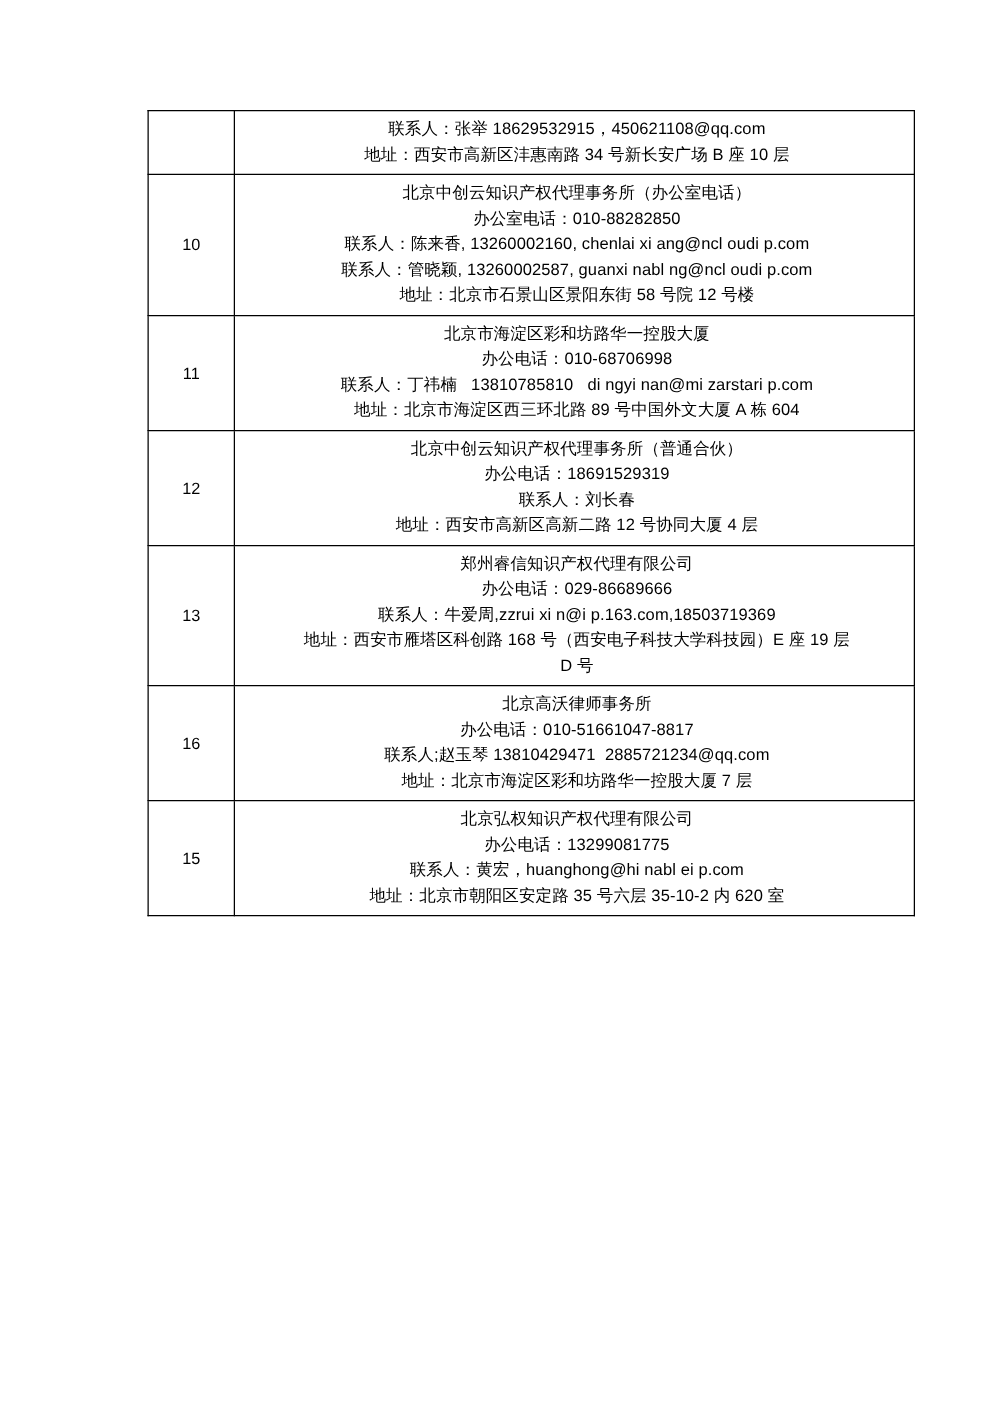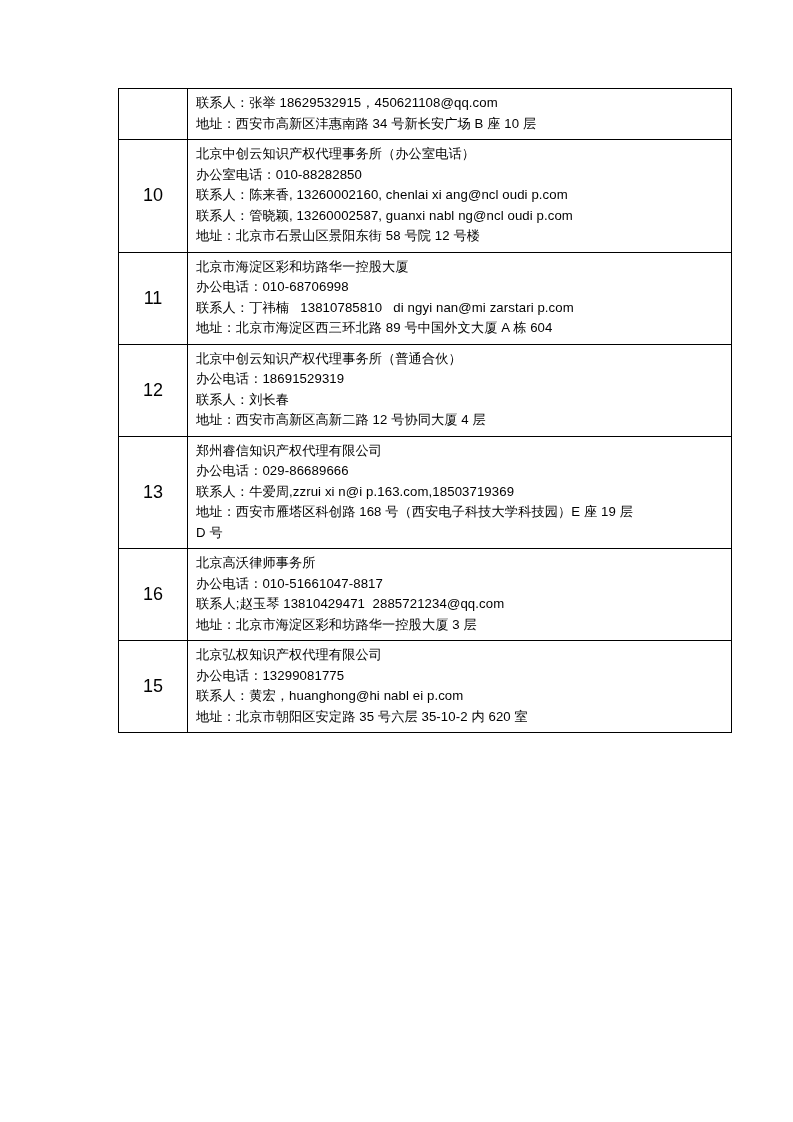--- a/index.html
+++ b/index.html
@@ -31,35 +31,36 @@
     table-layout: fixed;
   }
   .doc-table td {
     border: 1px solid #000000;
     padding: 0;
     vertical-align: middle;
   }
   td.idx {
     width: 68px;
     text-align: center;
-    font-size: 18px;
+    font-size: 13px;
     color: #000;
     vertical-align: middle;
   }
   td.body-cell {
     width: 531px;
     padding: 4px 4px 5px 8px;
     vertical-align: top;
   }
   .line {
     font-size: 13.2px;
     line-height: 20.5px;
     white-space: pre-wrap;
     word-break: break-all;
     letter-spacing: 0.1px;
+    text-align: center;
   }
   .line.first-row-line {
     line-height: 20.5px;
   }
 </style>
 </head>
 <body>
 
 <div class="page">
   <table class="doc-table">
@@ -114,21 +115,21 @@
           <div class="line">D 号</div>
         </td>
       </tr>
 
       <tr>
         <td class="idx">16</td>
         <td class="body-cell">
           <div class="line">北京高沃律师事务所</div>
           <div class="line">办公电话：010-51661047-8817</div>
           <div class="line">联系人;赵玉琴 13810429471  2885721234@qq.com</div>
-          <div class="line">地址：北京市海淀区彩和坊路华一控股大厦 3 层</div>
+          <div class="line">地址：北京市海淀区彩和坊路华一控股大厦 7 层</div>
         </td>
       </tr>
 
       <tr>
         <td class="idx">15</td>
         <td class="body-cell">
           <div class="line">北京弘权知识产权代理有限公司</div>
           <div class="line">办公电话：13299081775</div>
           <div class="line">联系人：黄宏，huanghong@hi nabl ei p.com</div>
           <div class="line">地址：北京市朝阳区安定路 35 号六层 35-10-2 内 620 室</div>

